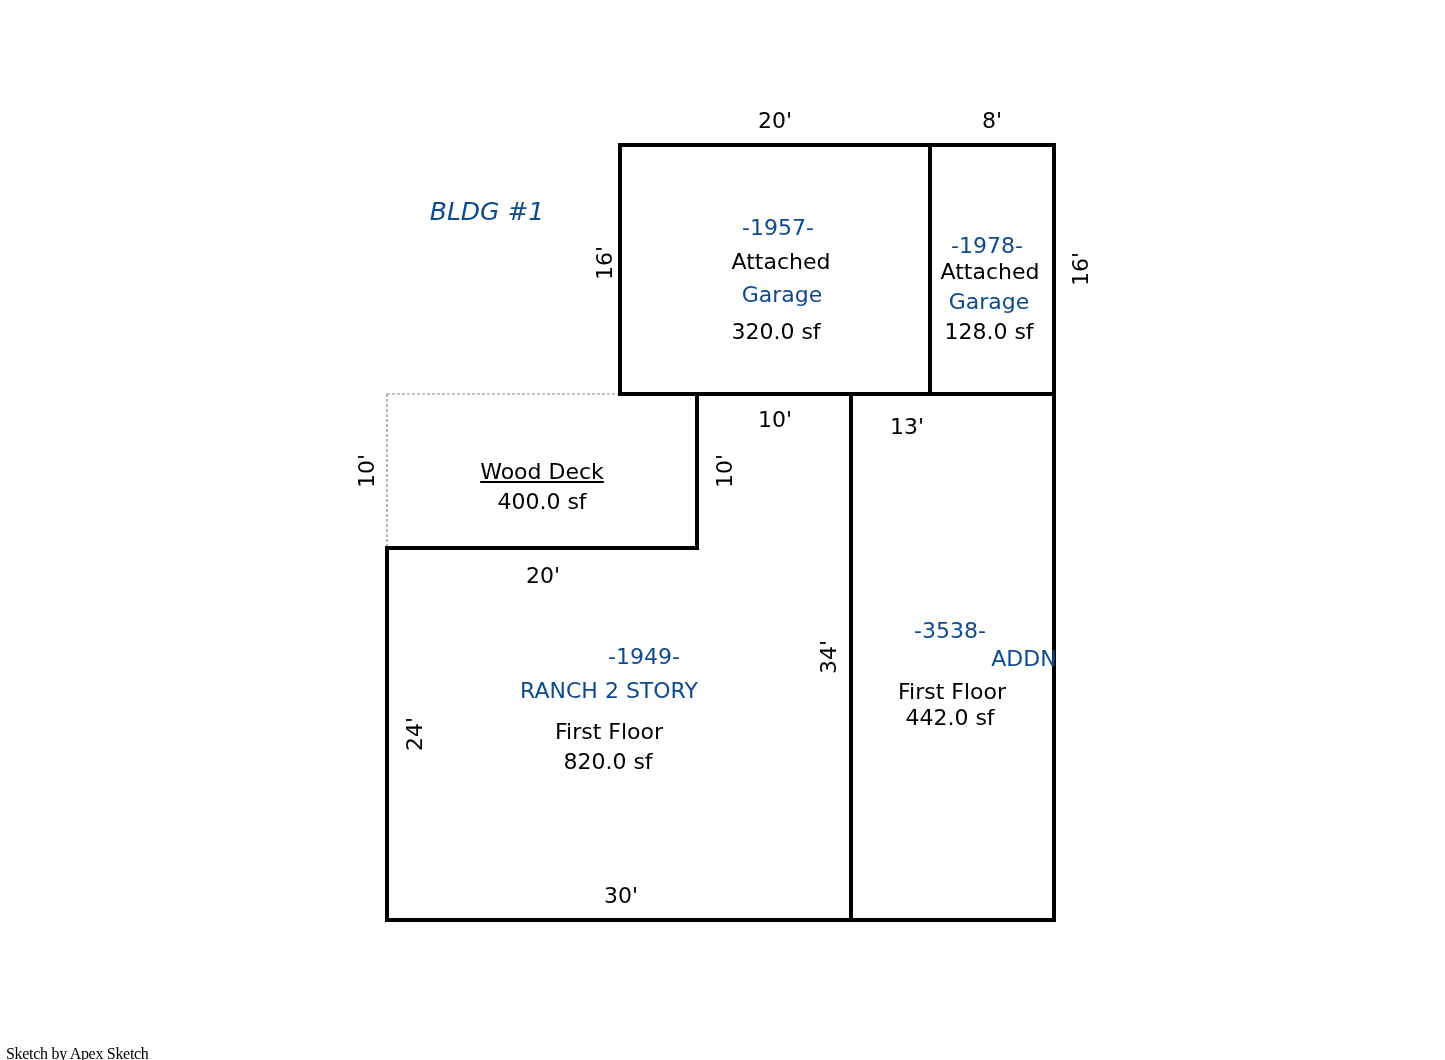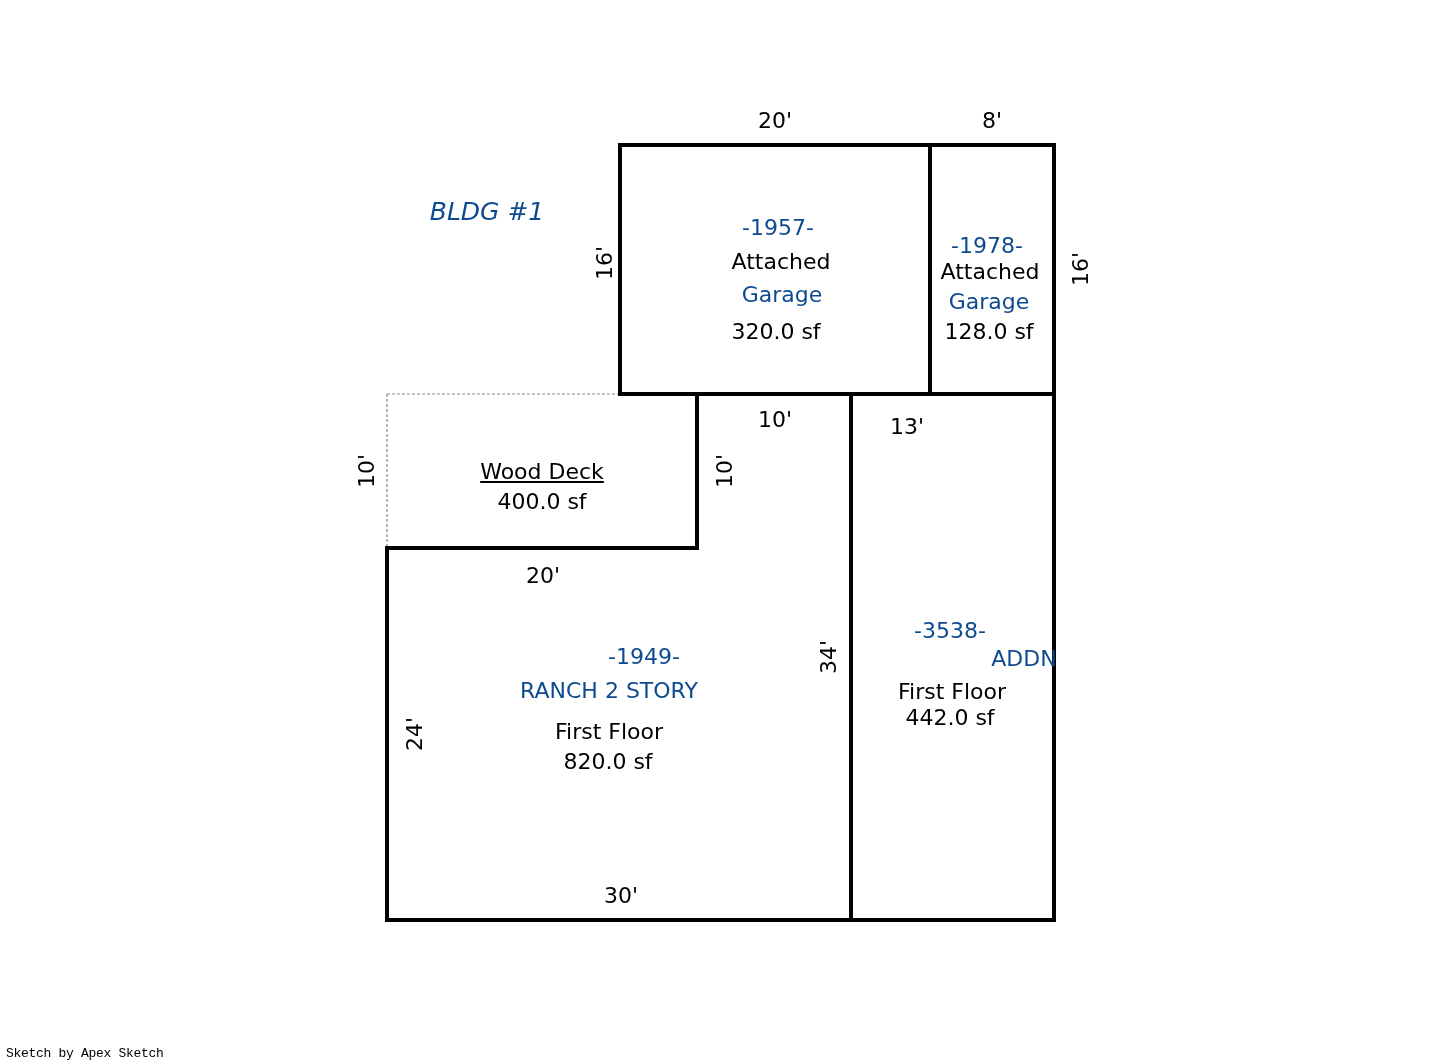--- a/index.html
+++ b/index.html
@@ -35,24 +35,24 @@
       transform: translate(-50%, -50%) rotate(-90deg);
     }
     .bldg-title {
       font-size: 25px;
       font-style: italic;
     }
     .footer {
       position: absolute;
       left: 6px;
       top: 1048px;
-      font-size: 13px;
+      font-size: 16px;
       line-height: 12px;
       color: #000;
-      font-family: Liberation Mono, monospace;
+      font-family: Liberation Serif, serif;
       letter-spacing: -0.3px;
     }
   </style>
 </head>
 <body>
 
 <svg id="sketch" width="1445" height="1060" viewBox="0 0 1445 1060" xmlns="http://www.w3.org/2000/svg">
 
   <g stroke="#888888" stroke-width="1.2" stroke-dasharray="3,2" fill="none">
     <line x1="387" y1="394" x2="620" y2="394"></line>

